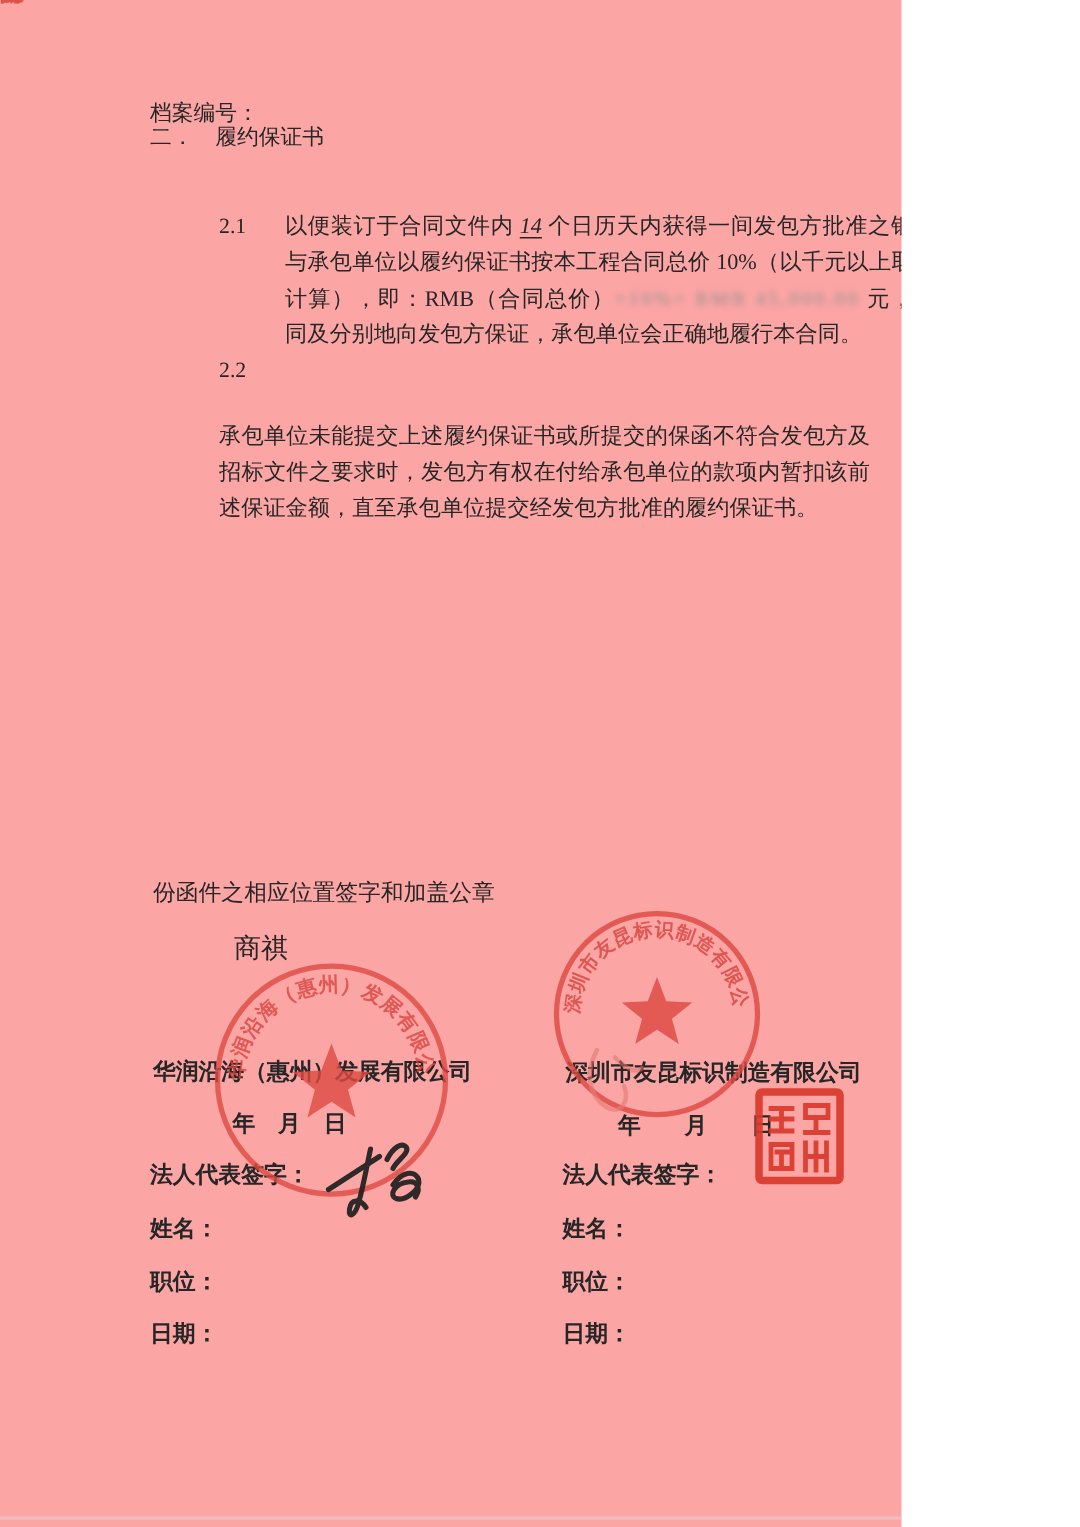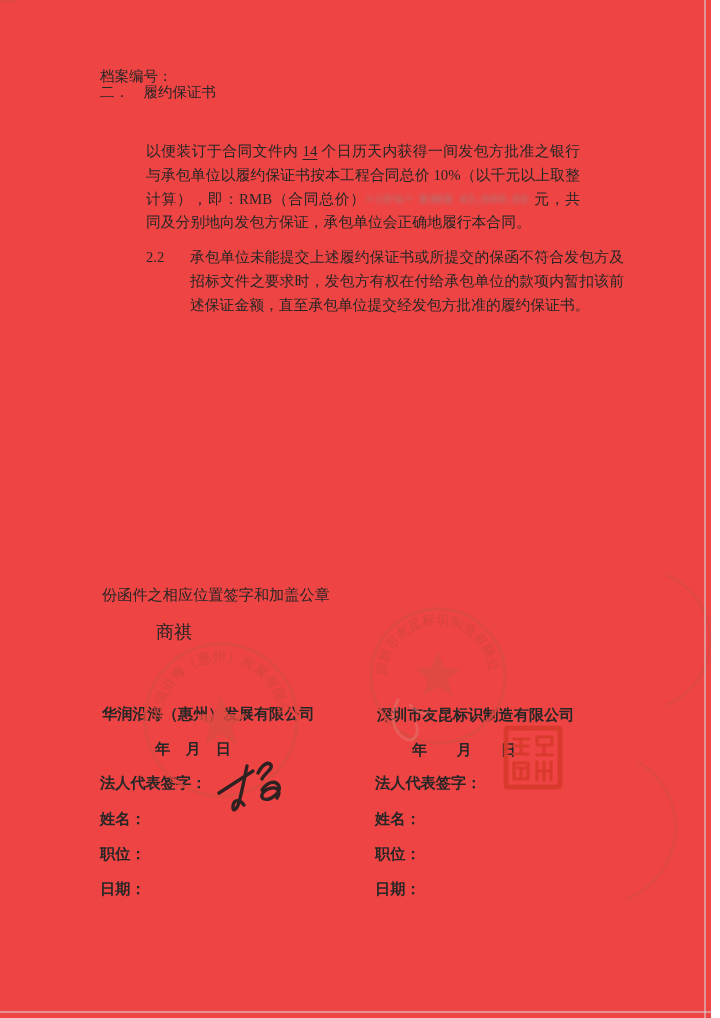--- a/index.html
+++ b/index.html
@@ -1,31 +1,31 @@
 <!DOCTYPE html>
 <html><head>
 <meta charset="utf-8">
 <style>
   html,body{margin:0;padding:0;background:#ffffff;}
   .page{
     position:relative;
-    width:711px;height:1018px;
-    background:#ef4444;
+    width:601px;height:1018px;
+    background:#fca5a5;
     overflow:hidden;
     font-family:"Liberation Serif","DejaVu Serif",serif;
     color:#262626;
   }
   .abs{position:absolute;}
   .t14{font-size:14.5px;line-height:20px;}
   .clauses{left:146px;top:140px;width:478px;}
   .clause{display:flex;}
   .clause .num{width:44px;flex:0 0 44px;font-size:14.5px;line-height:23.8px;}
   .clause .ctext{width:434px;font-size:14.8px;line-height:23.8px;text-align:justify;}
-  .clause+.clause{margin-top:11px;}
-  .uline{text-decoration:underline;text-underline-offset:3px;}
+  .clause+.clause{margin-top:0;flex-direction:column;}
+  .uline{text-decoration:underline;text-underline-offset:3px;font-style:italic;}
   .redacted{
     display:inline-block;
     color:#8f8f8f;
     filter:blur(2.3px);
     font-size:13px;
     letter-spacing:2px;
     transform:translateY(-1px);
   }
   .bodypara{
     left:104px;top:317px;width:518px;
@@ -47,20 +47,21 @@
 </head>
 <body>
 
 <div class="page">
 
   <div class="abs t14" style="left:100px;top:66px;">档案编号：</div>
   <div class="abs t14" style="left:100px;top:82px;">二．　履约保证书</div>
 
   <div class="abs clauses">
     <div class="clause">
+      <div class="num">2.1</div>
       <div class="ctext"><span>以便装订于合同文件内 </span><span class="uline">14</span><span> 个日历天内获得一间发包方批准之银行与承包单位以履约保证书按本工程合同总价 10%（以千元以上取整计算），即：RMB（合同总价）</span><span class="redacted">×10%= RMB 45,000.00</span><span> 元，共同及分别地向发包方保证，承包单位会正确地履行本合同。</span></div>
     </div>
     <div class="clause">
       <div class="num">2.2</div>
       <div class="ctext">承包单位未能提交上述履约保证书或所提交的保函不符合发包方及招标文件之要求时，发包方有权在付给承包单位的款项内暂扣该前述保证金额，直至承包单位提交经发包方批准的履约保证书。</div>
     </div>
   </div>
 
 
   <div class="abs closing">份函件之相应位置签字和加盖公章</div>

